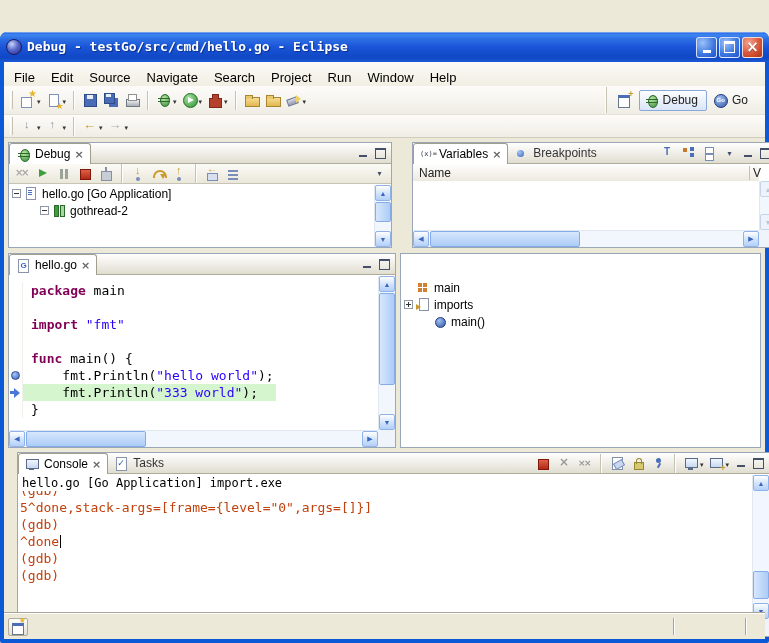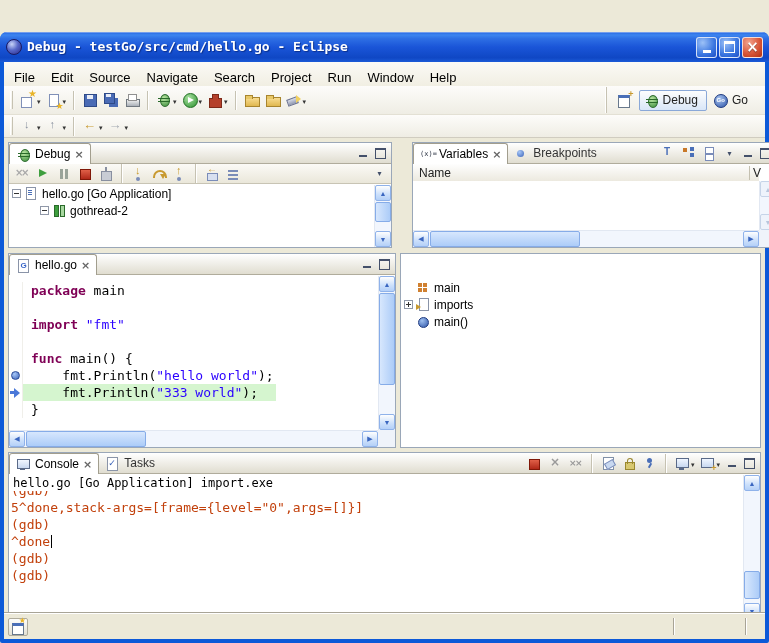--- a/index.html
+++ b/index.html
@@ -35,21 +35,21 @@
 .persp-bar{margin-left:auto;display:flex;align-items:center;gap:4px;height:26px;padding:0 4px 0 8px;border-left:1px solid #C6C2B2;box-shadow:-1px 0 0 #fff;}
 .persp{display:flex;align-items:center;gap:4px;padding:2px 8px 2px 4px;font-size:12px;color:#222;border:1px solid transparent;border-radius:2px;}
 .persp.active{background:linear-gradient(#FDFDFD,#D9E6F8);border-color:#8AA8D8;}
 
 .workbench{position:absolute;left:0;right:0;top:76px;bottom:27px;background:#ECE9D8;}
 .view{position:absolute;border:1px solid #9AA7B8;background:#fff;}
 #debug-view{left:4px;top:4px;width:384px;height:106px;}
 #variables-view{left:408px;top:4px;width:365px;height:106px;}
 #editor-view{left:4px;top:115px;width:388px;height:195px;}
 #outline-view{left:396px;top:115px;width:361px;height:195px;}
-#console-view{left:4px;top:314px;width:753px;height:185px;}
+#console-view{left:13px;top:314px;width:753px;height:185px;}
 .vtabs{position:relative;height:21px;background:linear-gradient(#FFFFFF,#E0DDD0);border-bottom:1px solid #B0AC9C;display:flex;align-items:stretch;}
 .vtab{display:flex;align-items:center;gap:4px;padding:0 6px;font-size:12px;color:#333;}
 .vtab.selected{background:#fff;border:1px solid #A29E8E;border-bottom:none;border-radius:3px 3px 0 0;margin-bottom:-1px;color:#000;}
 .tclose::before{content:"×";font:bold 11px/11px "DejaVu Sans",sans-serif;color:#666;}
 .vbtns{margin-left:auto;display:flex;align-items:center;gap:1px;padding-right:2px;}
 .vbtn{width:17px;height:15px;display:flex;align-items:center;justify-content:center;}
 .vbtn[data-name="minimize-view-icon"]::before{content:"";width:8px;height:2px;background:#44506A;align-self:flex-end;margin-bottom:4px;}
 .vbtn[data-name="maximize-view-icon"]::before{content:"";width:9px;height:8px;border:1px solid #44506A;border-top:2px solid #44506A;}
 .vbtn[data-name="view-menu-icon"]::before{content:"▾";font-size:8px;color:#44506A;}
 .dtb{height:20px;background:linear-gradient(#FBFAF6,#EAE7DA);border-bottom:1px solid #C8C4B4;display:flex;align-items:center;padding:0 3px;gap:1px;}
@@ -498,21 +498,21 @@
             <div class="tree-row" data-name="tree-item" style="padding-left: 3px;">
               <span class="expander none" data-name="expander-spacer"></span>
               <span class="ticon" data-name="package-icon"></span>
               <span class="tlabel" data-name="tree-item-label">main</span>
             </div>
             <div class="tree-row" data-name="tree-item" style="padding-left: 3px;">
               <span class="expander plus" data-name="expand-icon"></span>
               <span class="ticon" data-name="imports-icon"></span>
               <span class="tlabel" data-name="tree-item-label">imports</span>
             </div>
-            <div class="tree-row" data-name="tree-item" style="padding-left: 3px;">
+            <div class="tree-row" data-name="tree-item" style="padding-left: 20px;">
               <span class="expander none" data-name="expander-spacer"></span>
               <span class="ticon" data-name="function-icon"></span>
               <span class="tlabel" data-name="tree-item-label">main()</span>
             </div>
           </div>
       </div>
 
       <div class="view" id="console-view" data-name="console-view">
         <div class="vtabs" data-name="console-tabbar">
           <span class="vtab selected" data-name="tab-console">

